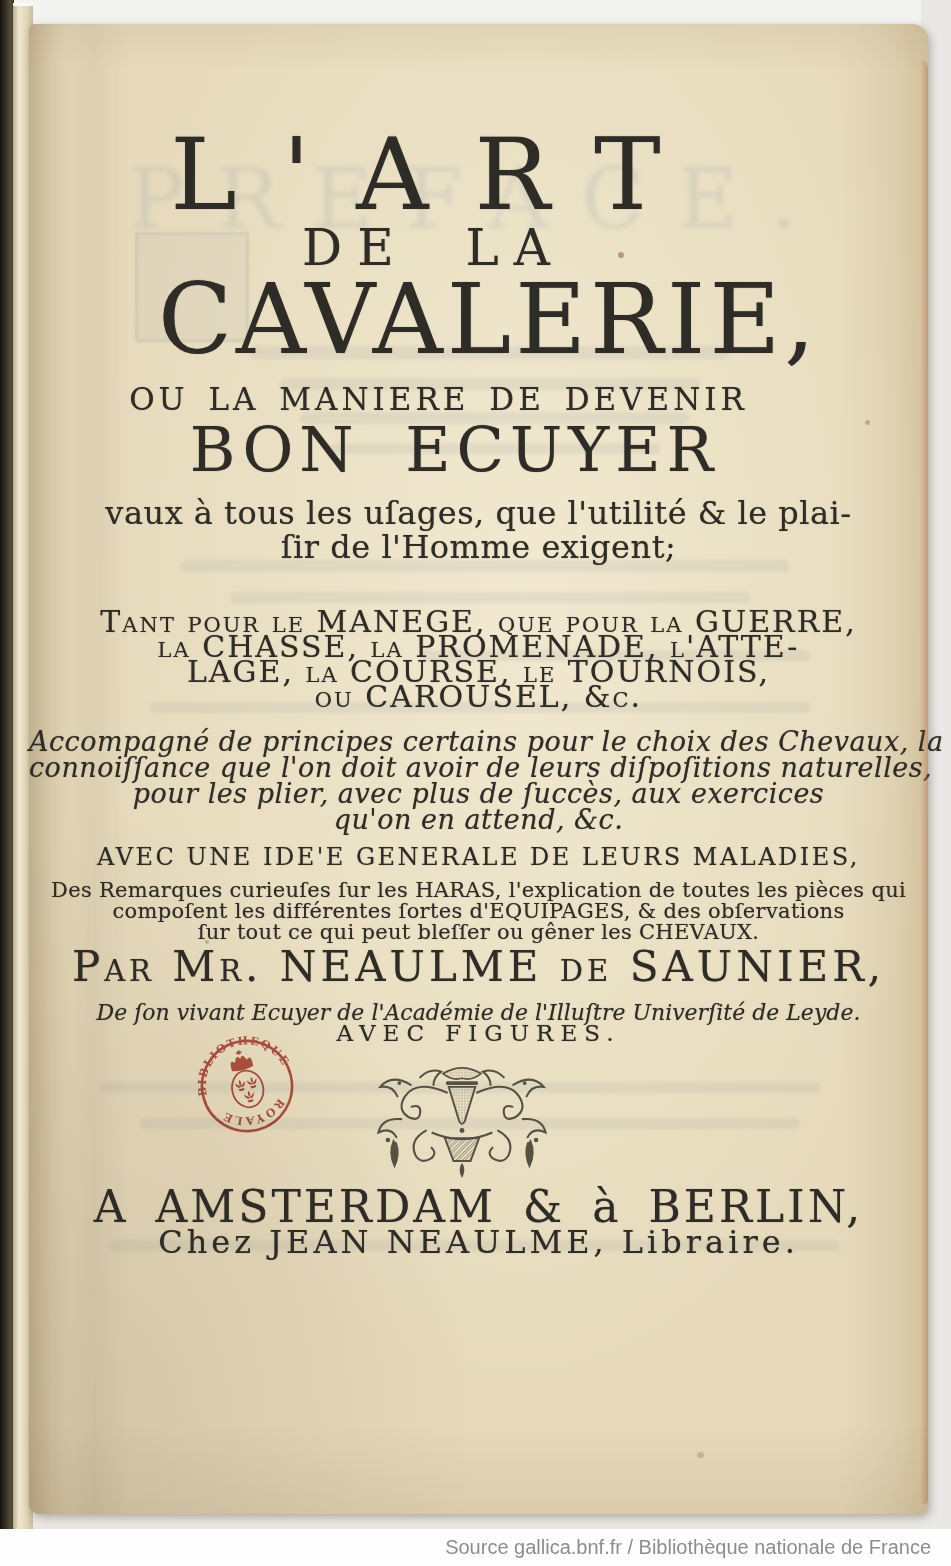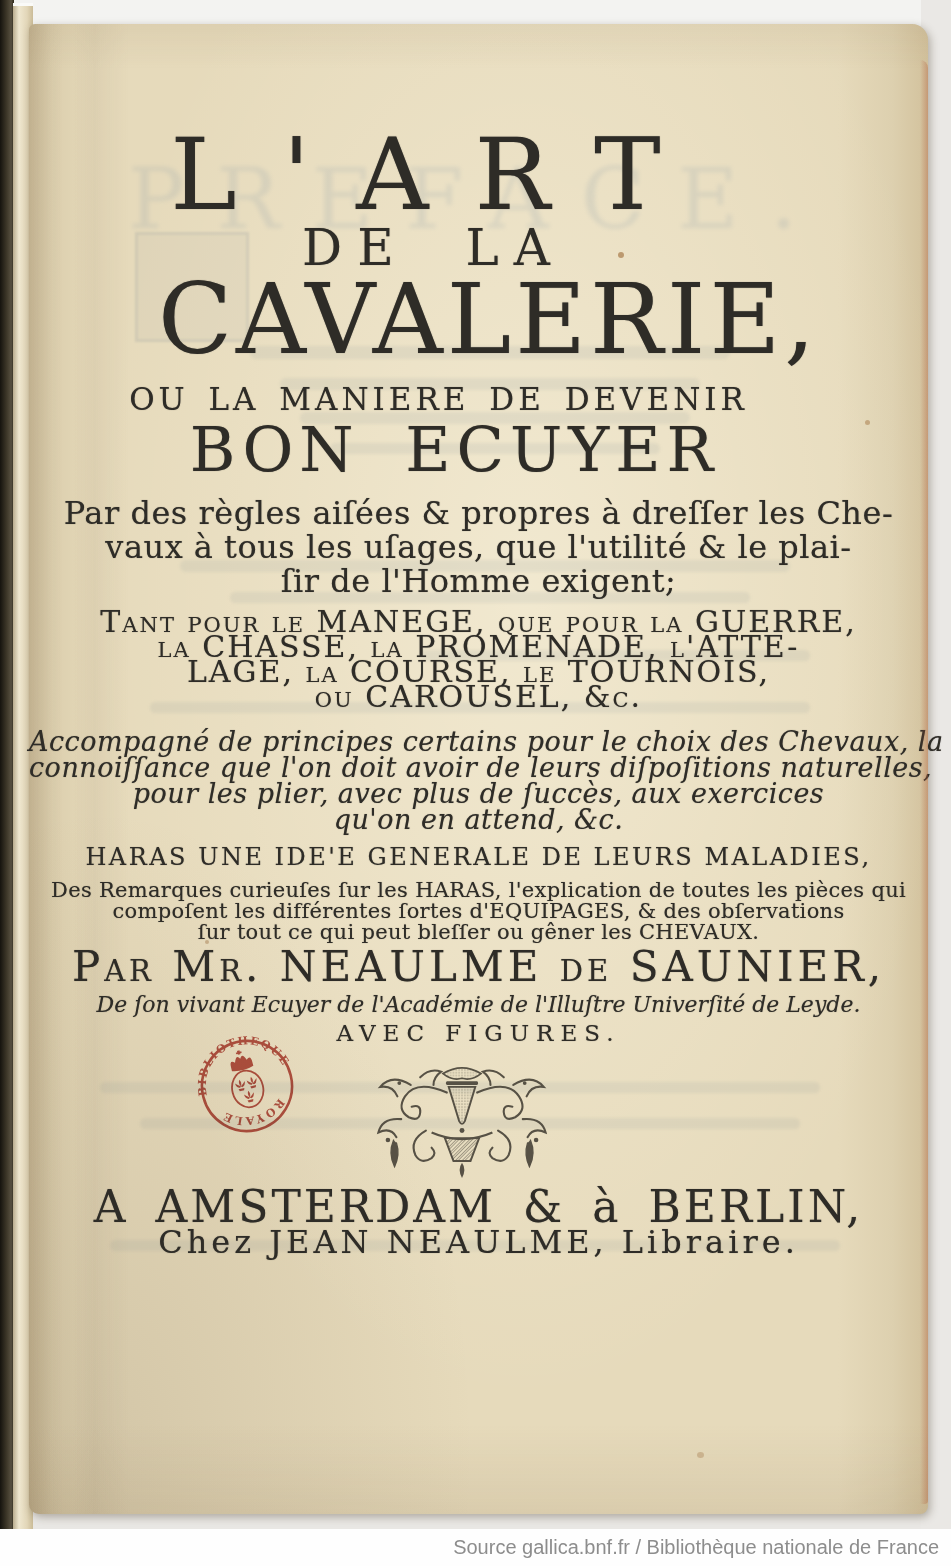--- a/index.html
+++ b/index.html
@@ -35,36 +35,36 @@
   .t2{font-size:50px;letter-spacing:15px;word-spacing:26px;transform:translateX(-45px);}
   .t3{font-size:97px;letter-spacing:4px;transform:translateX(10px);}
   .sub1{font-size:31px;letter-spacing:4px;word-spacing:6px;transform:translateX(-40px);}
   .sub2{font-size:62px;letter-spacing:6px;word-spacing:20px;transform:translateX(-24px);}
   .desc{font-size:32px;line-height:34px;letter-spacing:.5px;}
   .uses{font-size:30px;line-height:25px;font-variant:small-caps;letter-spacing:2px;}
   .ital{font-size:27px;line-height:26px;font-style:italic;letter-spacing:.5px;}
   .malad{font-size:24px;letter-spacing:2.5px;}
   .remark{font-size:21px;line-height:21px;letter-spacing:.3px;}
   .author{font-size:42px;font-variant:small-caps;letter-spacing:4px;}
-  .authsub{font-size:22px;font-style:italic;}
+  .authsub{font-size:22px;font-style:italic;margin-top:8px;}
   .figures{font-size:23px;letter-spacing:7px;}
   .imp1{font-size:44px;letter-spacing:3px;word-spacing:10px;}
   .imp2{font-size:32px;letter-spacing:4px;}
   .imp3{font-size:23px;letter-spacing:2px;}
   .ghost{position:absolute;left:0;right:0;text-align:center;color:#7e93a5;opacity:.16;
          filter:blur(2.2px);font-size:84px;letter-spacing:32px;white-space:nowrap;}
   .ghost-line{position:absolute;background:rgba(106,125,140,.10);border-radius:6px;filter:blur(1.6px);}
   .ghost-box{position:absolute;border:3px solid rgba(106,125,140,.12);background:rgba(106,125,140,.05);filter:blur(1px);}
   .fox{position:absolute;border-radius:50%;filter:blur(.7px);}
   .stamp{position:absolute;left:168px;top:1012px;width:100px;height:100px;
          transform:rotate(-14deg);opacity:.88;mix-blend-mode:multiply;}
   .ornament{position:absolute;left:338px;top:1036px;width:190px;height:124px;opacity:.92;}
   .source-bar{position:absolute;left:0;top:1529px;width:951px;height:37px;background:#fefefe;
        font-family:"Liberation Sans","DejaVu Sans",sans-serif;color:#8d8d8d;font-size:20px;
-       display:flex;align-items:center;justify-content:flex-end;padding-right:12px;box-sizing:border-box;}
+       display:flex;align-items:center;justify-content:flex-end;padding-right:20px;box-sizing:border-box;}
 </style>
 </head>
 <body>
 
 <div class="scene">
   <div class="top-strip"></div>
   <div class="backdrop-right"></div>
   <div class="binding"></div>
   <div class="page-edges"></div>
 
@@ -89,40 +89,39 @@
     <div class="fox" style="left:176px;top:916px;width:4px;height:4px;background:rgba(140,90,40,.35);"></div>
     <div class="fox" style="left:668px;top:1428px;width:7px;height:6px;background:rgba(150,100,50,.30);"></div>
 
     <div class="ink t1" style="top:101px;">L'ART</div>
     <div class="ink t2" style="top:199px;">DE LA</div>
     <div class="ink t3" style="top:247px;">CAVALERIE,</div>
     <div class="ink sub1" style="top:360px;">OU LA MANIERE DE DEVENIR</div>
     <div class="ink sub2" style="top:395px;">BON ECUYER</div>
 
     <div class="ink desc" style="top:472px;">
-      <div>Par des règles aiſées &amp; propres à dreſſer les Che-</div>
       <div>vaux à tous les uſages, que l'utilité &amp; le plai-</div>
       <div>ſir de l'Homme exigent;</div>
     </div>
 
     <div class="ink uses" style="top:585px;">
       <div>Tant pour le MANEGE, que pour la GUERRE,</div>
       <div>la CHASSE, la PROMENADE, l'ATTE-</div>
       <div>LAGE, la COURSE, le TOURNOIS,</div>
       <div>ou CAROUSEL, &amp;c.</div>
     </div>
 
     <div class="ink ital" style="top:705px;">
       <div>Accompagné de principes certains pour le choix des Chevaux, la</div>
       <div>connoiſſance que l'on doit avoir de leurs diſpoſitions naturelles,</div>
       <div>pour les plier, avec plus de ſuccès, aux exercices</div>
       <div>qu'on en attend, &amp;c.</div>
     </div>
 
-    <div class="ink malad" style="top:821px;">HARAS UNE IDE'E GENERALE DE LEURS MALADIES,</div>
+    <div class="ink malad" style="top:821px;">AVEC UNE IDE'E GENERALE DE LEURS MALADIES,</div>
 
     <div class="ink remark" style="top:856px;">
       <div>Des Remarques curieuſes ſur les HARAS, l'explication de toutes les pièces qui</div>
       <div>compoſent les différentes ſortes d'EQUIPAGES, &amp; des obſervations</div>
       <div>ſur tout ce qui peut bleſſer ou gêner les CHEVAUX.</div>
     </div>
 
     <div class="ink author" style="top:922px;">Par Mr. NEAULME de SAUNIER,</div>
     <div class="ink authsub" style="top:970px;">De ſon vivant Ecuyer de l'Académie de l'Illuſtre Univerſité de Leyde.</div>
     <div class="ink figures" style="top:998px;">AVEC FIGURES.</div>

